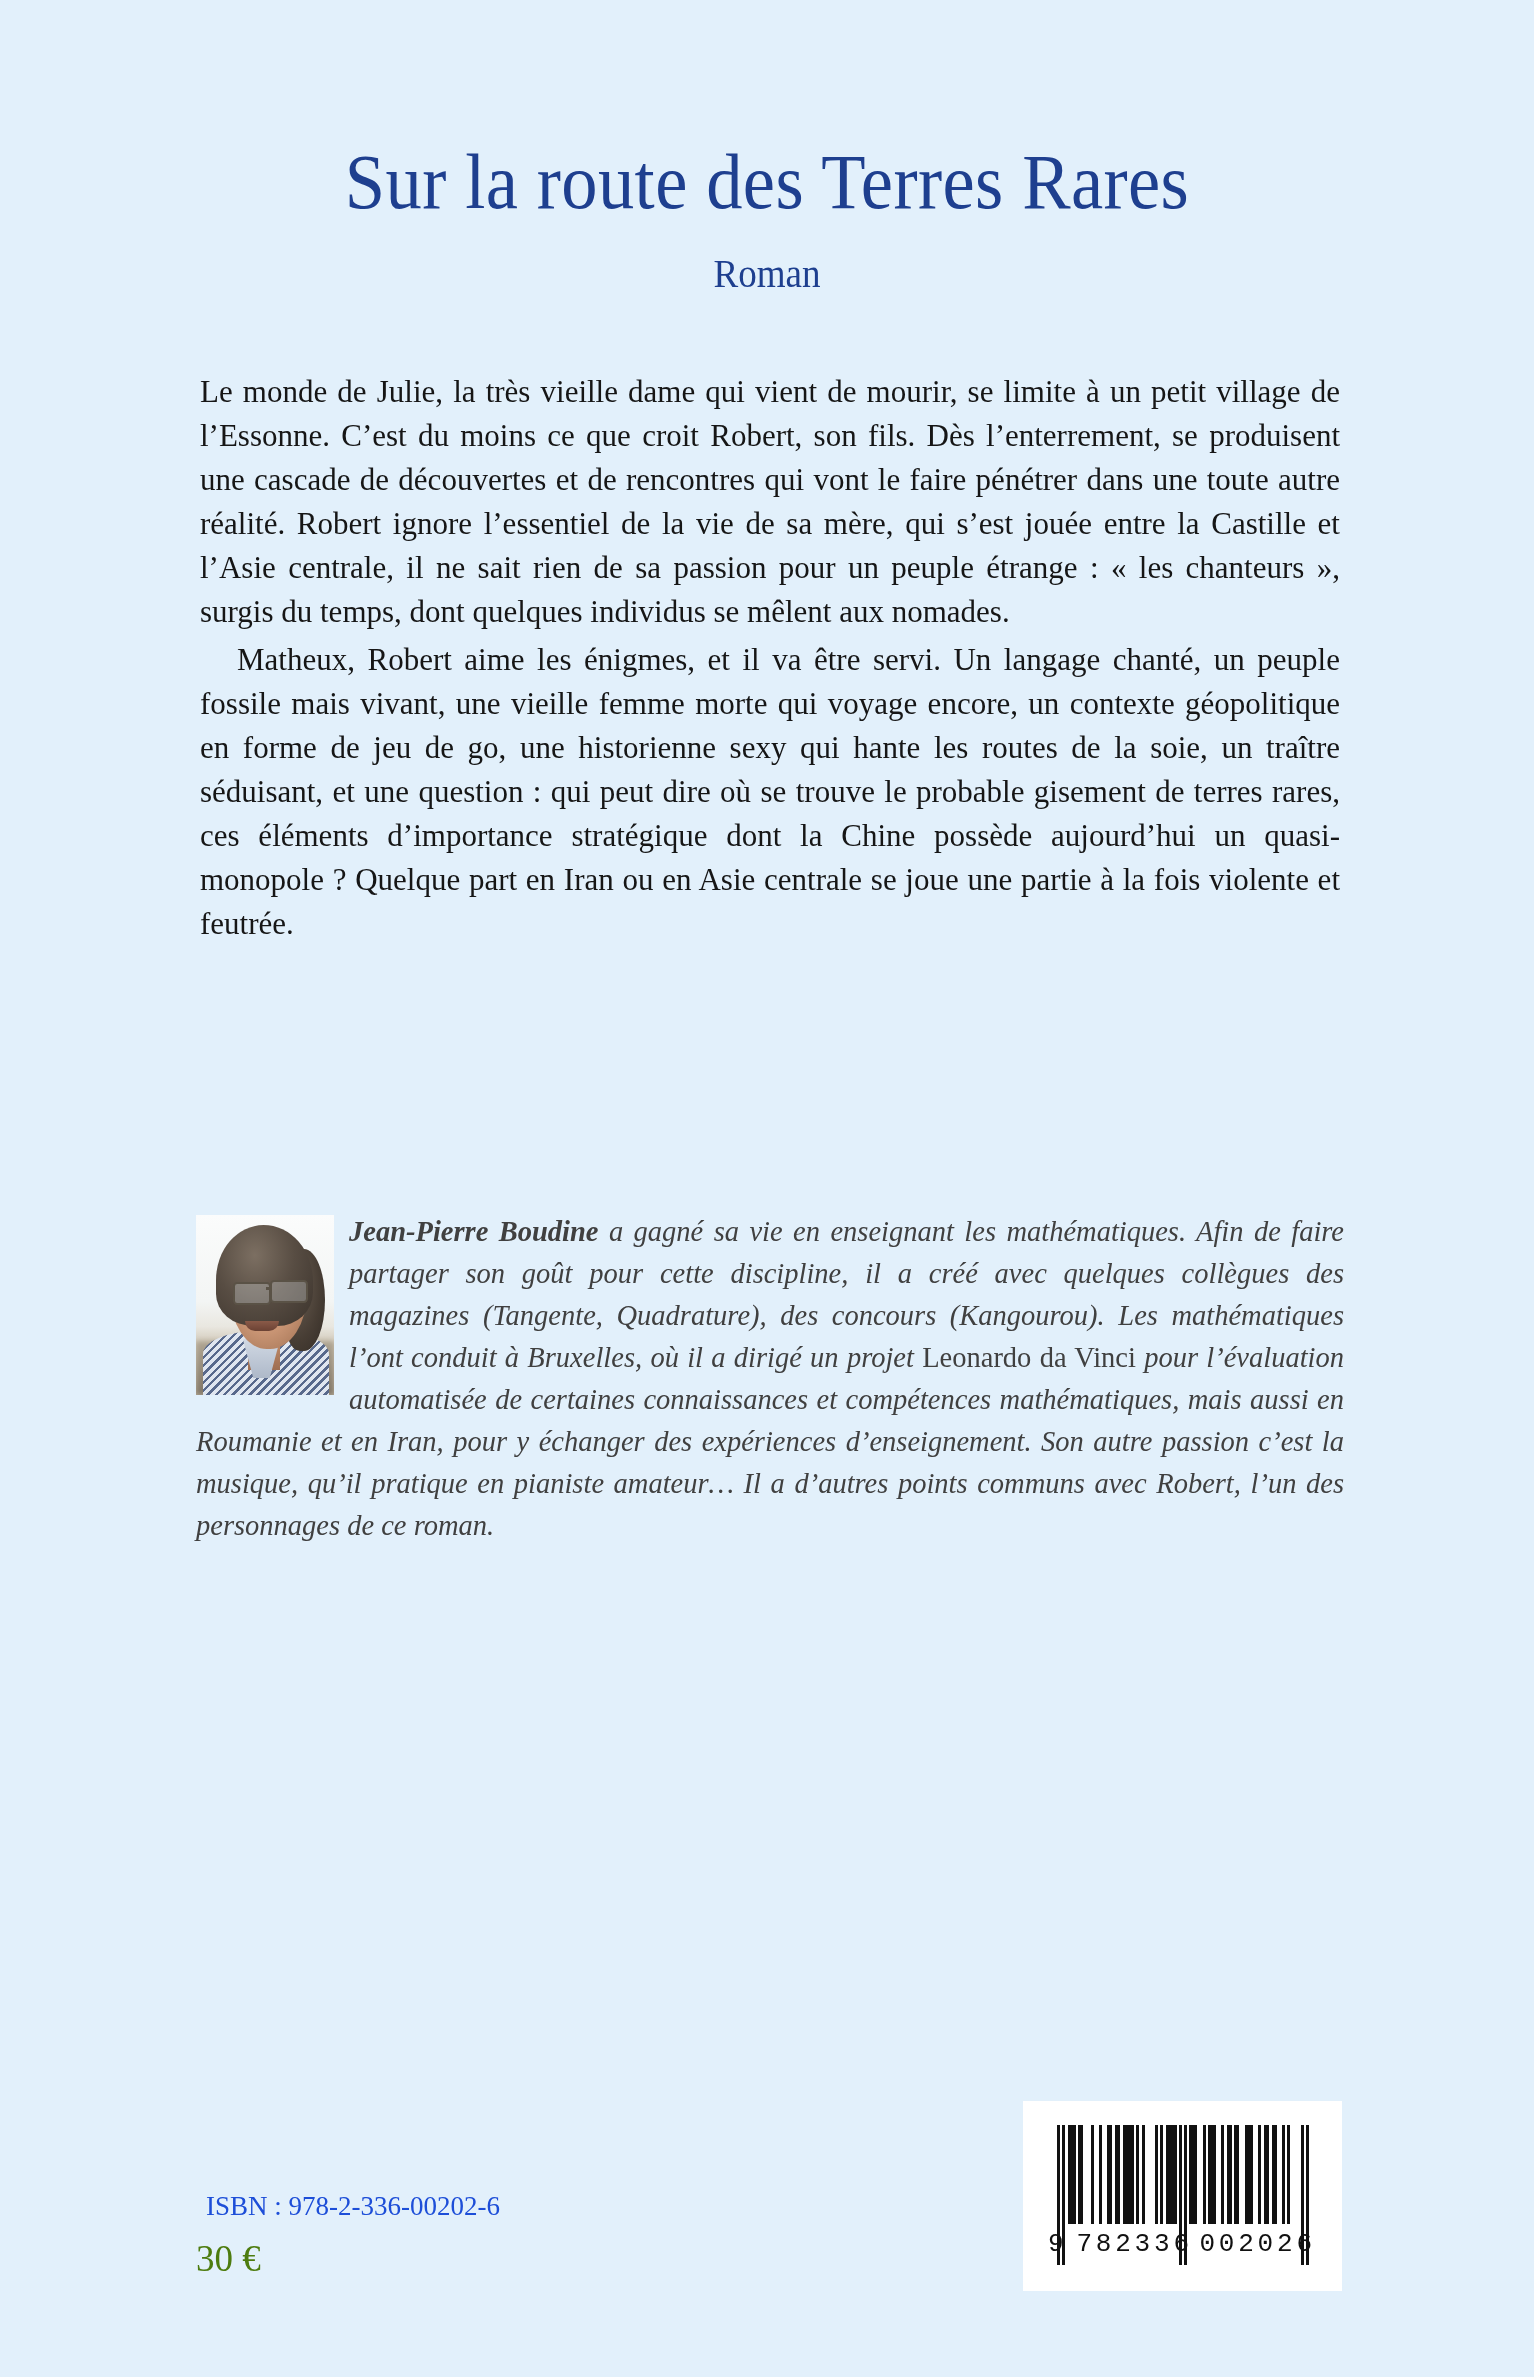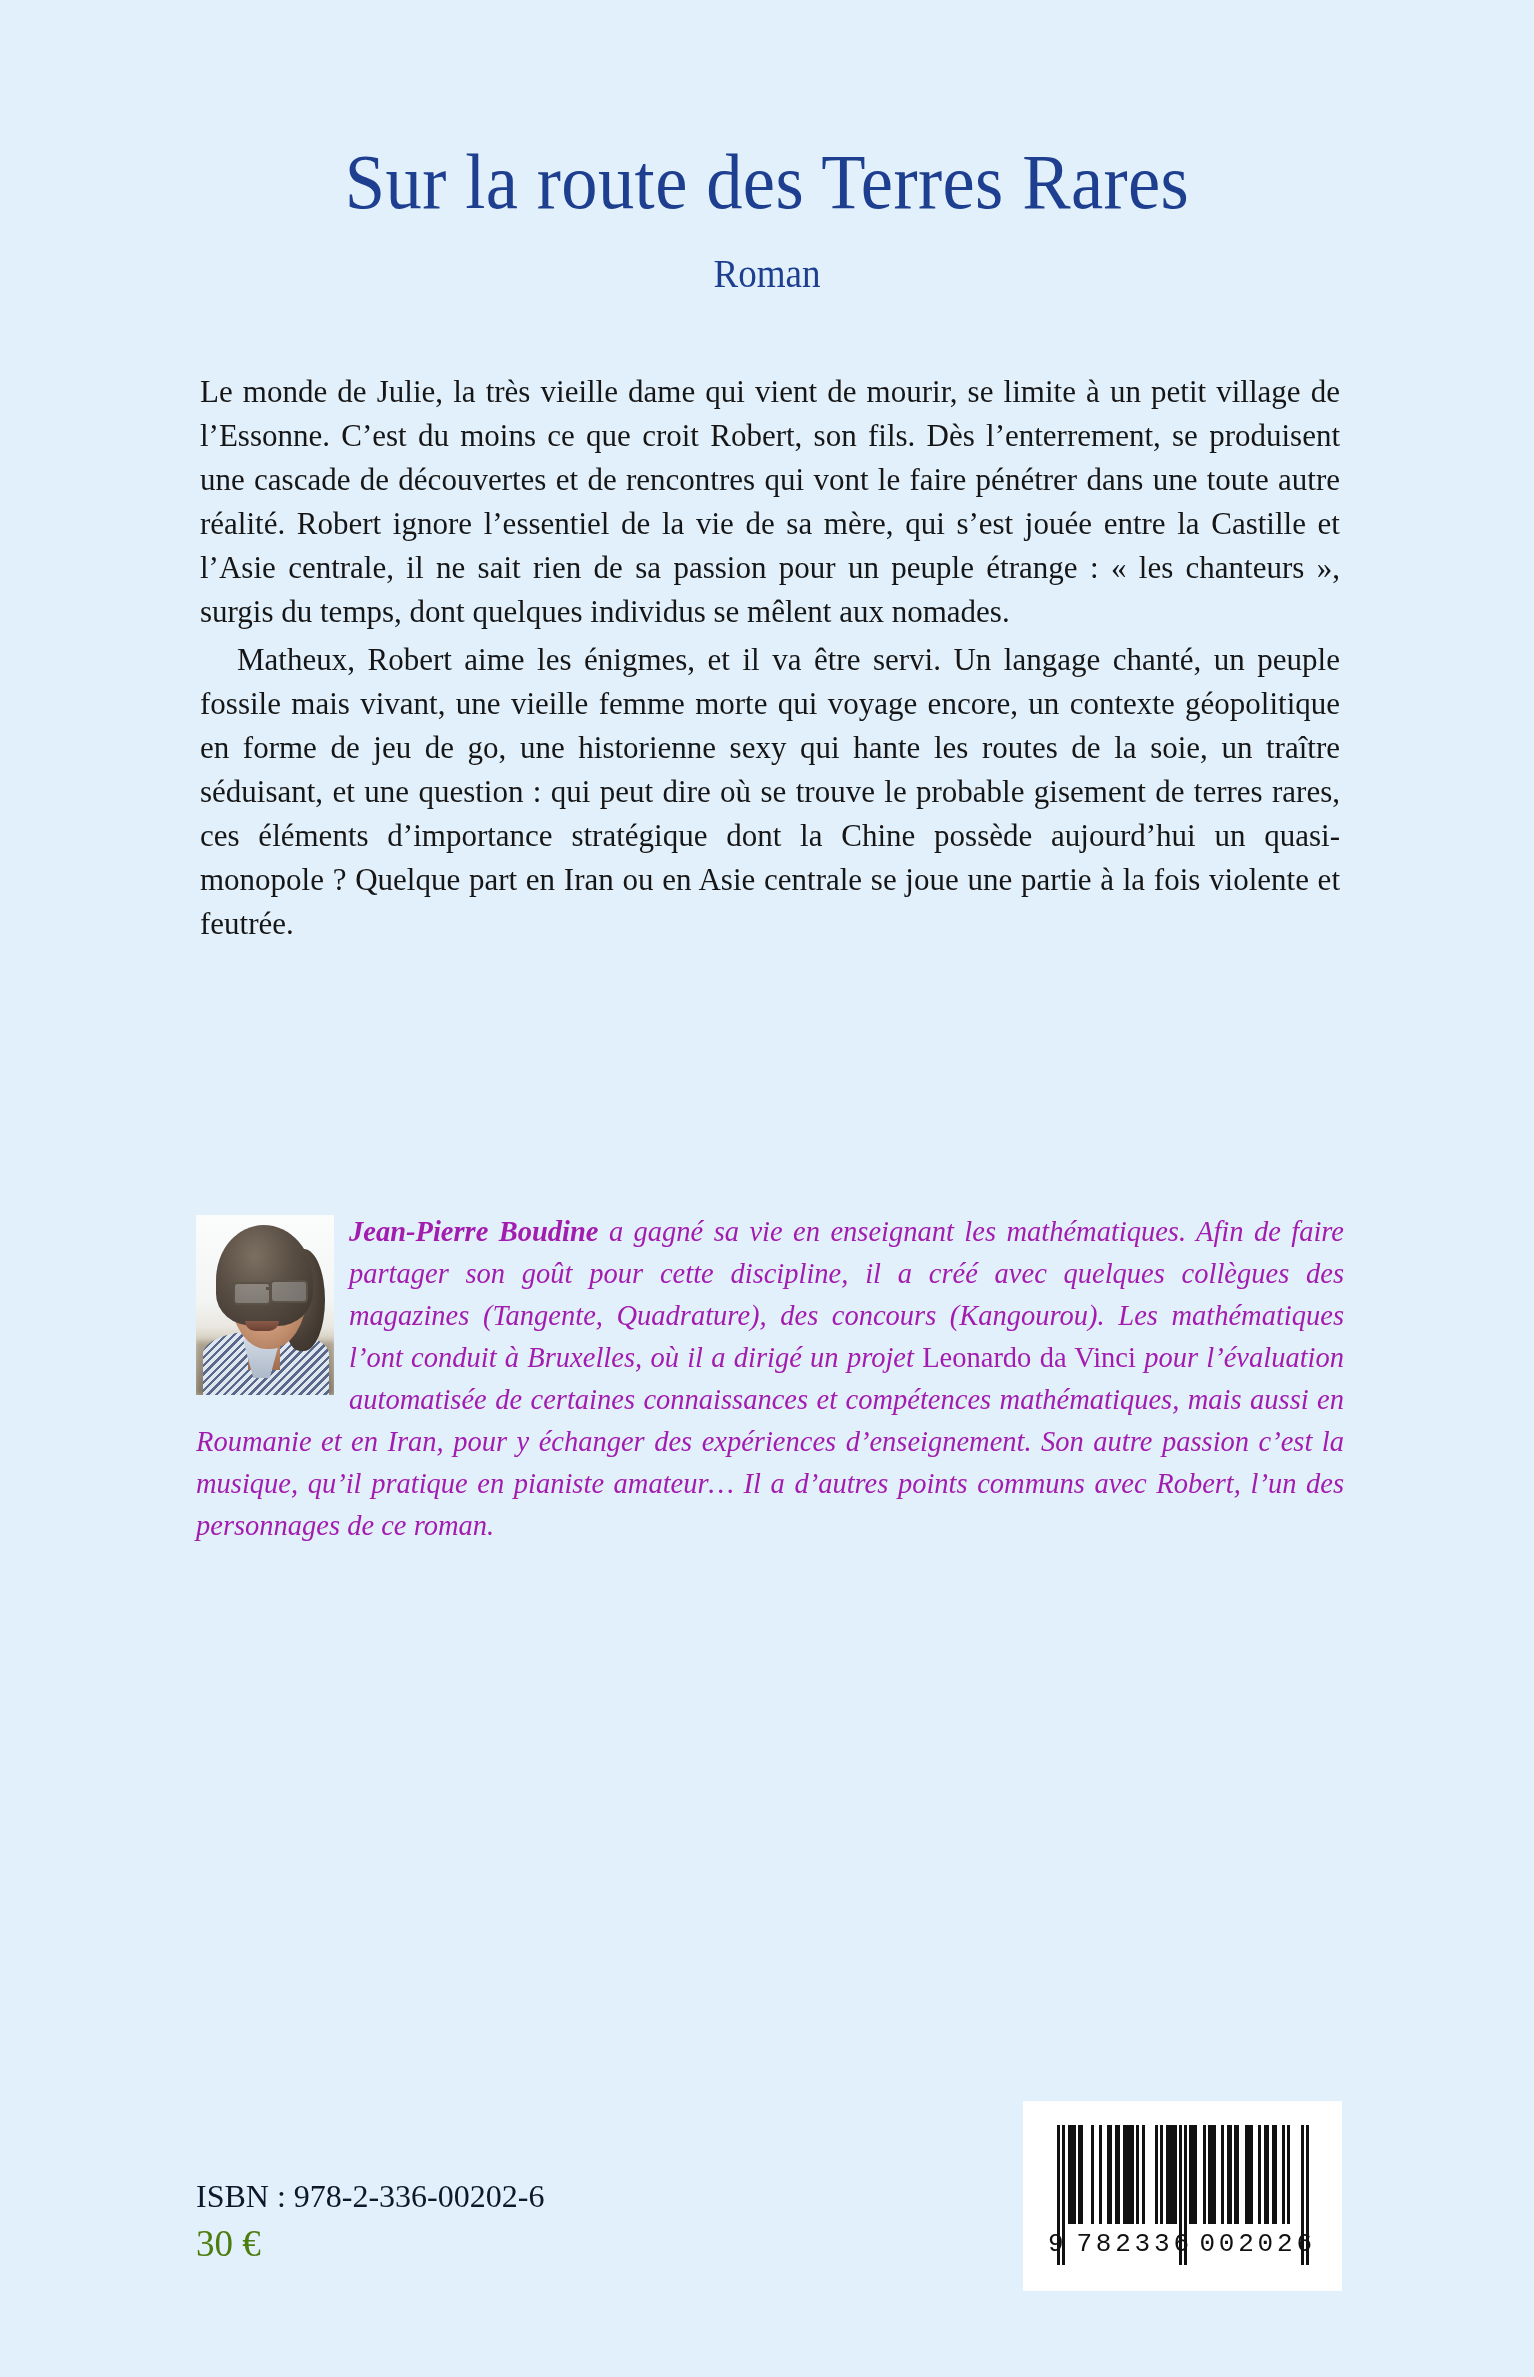--- a/index.html
+++ b/index.html
@@ -71,21 +71,21 @@
   
   .bio {
     position: absolute;
     left: 196px;
     top: 1211px;
     width: 1148px;
     font-size: 28.5px;
     line-height: 42px;
     font-style: italic;
     text-align: justify;
-    color: #a21caf;
+    color: #404040;
   }
   .bio p { margin: 0; }
   .author-name {
     font-weight: bold;
     font-style: italic;
   }
   .roman-inline {
     font-style: normal;
   }
 
@@ -196,24 +196,24 @@
     background: linear-gradient(180deg,#c08a68 0%, #9e6e52 100%);
   }
 
   
   .isbn-block {
     position: absolute;
     left: 196px;
     top: 2178px;
   }
   .isbn-line {
-    font-size: 32px;
+    font-size: 27px;
     line-height: 37px;
-    color: #0f172a;
-    margin: 0;
+    color: #1d4ed8;
+    margin: 10px;
   }
   .price-line {
     font-size: 37px;
     line-height: 47px;
     color: #4d7c0f;
     margin: 5px 0 0 0;
   }
 
   
   .barcode-box {

